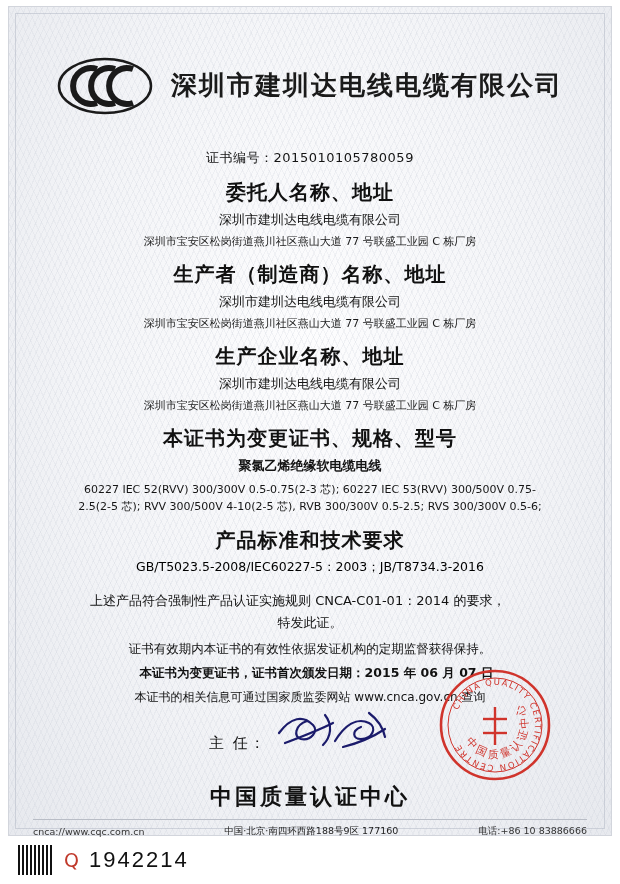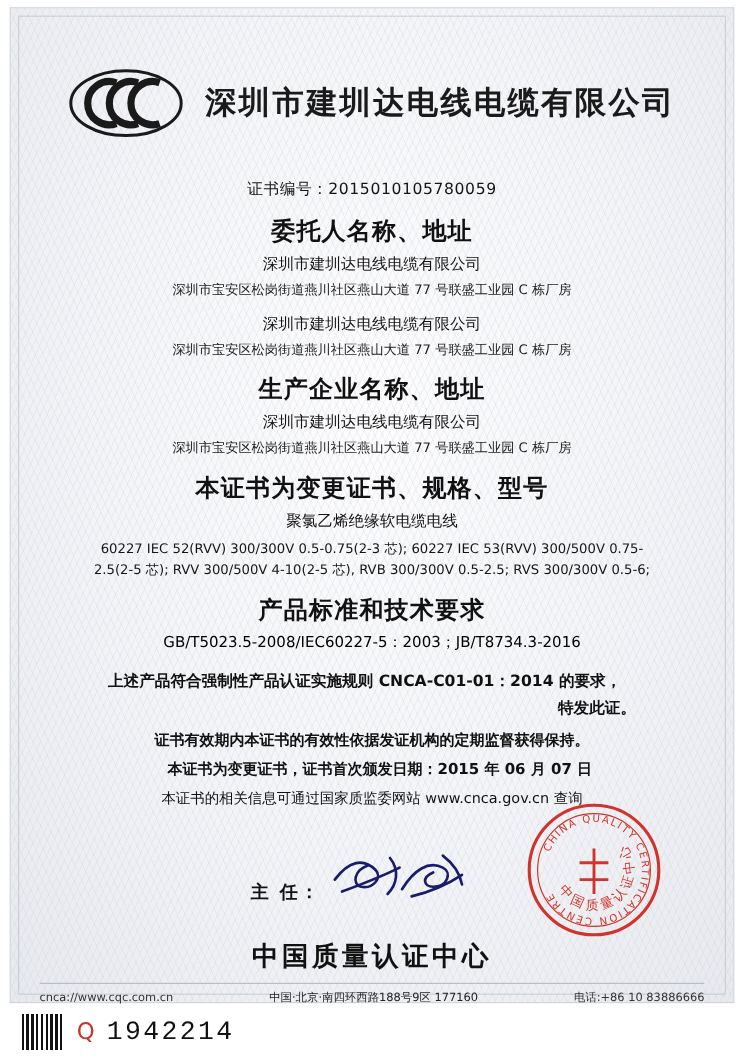--- a/index.html
+++ b/index.html
@@ -65,49 +65,49 @@
   }
   .sec-line.small{
     font-size:11px;color:#1a1a1a;
   }
   .prod-block{
     font-size:11px;line-height:1.55;color:#151515;
     margin:6px auto 0;width:470px;text-align:center;
   }
   .std-line{font-size:12.5px;margin-top:5px;}
   .notice{
-    margin-top:14px;font-size:13px;font-weight:bold;color:#111;
+    margin-top:14px;font-size:13px;font-weight:normal;color:#111;
     line-height:1.7;
     width:440px;margin-left:auto;margin-right:auto;
     text-align:left;
   }
-  .notice .ind{display:block;text-align:right;}
+  .notice .ind{display:block;text-align:center;}
   .dates{
     margin-top:10px;font-size:13px;font-weight:bold;color:#111;
     display:flex;justify-content:center;gap:28px;
   }
   .fineline{
-    font-size:12.5px;color:#111;margin-top:7px;font-weight:bold;
+    font-size:12.5px;color:#111;margin-top:7px;font-weight:normal;
   }
   .fineline.reg{font-weight:bold;padding-left:13px;}
   .url-line{
     font-size:12px;color:#111;margin-top:7px;
   }
   
   .bottom{
     position:absolute;left:0;right:0;top:660px;height:110px;
   }
   .cqc-logo{
     position:absolute;left:62px;top:12px;width:112px;height:72px;
   }
   .sig-area{
     position:absolute;left:200px;top:40px;
     display:flex;align-items:flex-end;gap:6px;
   }
-  .sig-label{font-size:15px;font-weight:bold;color:#111;letter-spacing:2px;}
+  .sig-label{font-size:15px;font-weight:normal;color:#111;letter-spacing:2px;}
   .signature{
     position:relative;width:118px;height:46px;
   }
   .seal{
     position:absolute;right:58px;top:0px;width:116px;height:116px;
   }
   .org-name{
     position:absolute;left:0;right:0;top:775px;
     text-align:center;
     font-size:22px;font-weight:bold;color:#111;letter-spacing:3px;
@@ -127,21 +127,21 @@
   .bc-bars{
     width:36px;height:30px;
     background:
       repeating-linear-gradient(90deg,#111 0px,#111 2px,#fff 2px,#fff 4px);
   }
   .bc-q{
     font-size:19px;color:#111;font-family:"DejaVu Sans","Liberation Sans",sans-serif;
   }
   .bc-num{
     font-size:22px;color:#111;letter-spacing:2px;
-    font-family:Liberation Mono, monospace;
+    font-family:Liberation Sans, sans-serif;
   }
   .redtext{color:#c0392b;}
 </style>
 </head>
 <body>
 
 <div class="page">
   <div class="cert">
 
     <div class="header">
@@ -164,33 +164,34 @@
         <span>证书编号：</span><span>2015010105780059</span>
       </div>
 
       <div class="center section">
         <div class="sec-title">委托人名称、地址</div>
         <div class="sec-line">深圳市建圳达电线电缆有限公司</div>
         <div class="sec-line small">深圳市宝安区松岗街道燕川社区燕山大道 77 号联盛工业园 C 栋厂房</div>
       </div>
 
       <div class="center section">
+        <div class="sec-title">生产者（制造商）名称、地址</div>
         <div class="sec-line">深圳市建圳达电线电缆有限公司</div>
         <div class="sec-line small">深圳市宝安区松岗街道燕川社区燕山大道 77 号联盛工业园 C 栋厂房</div>
       </div>
 
       <div class="center section">
         <div class="sec-title">生产企业名称、地址</div>
         <div class="sec-line">深圳市建圳达电线电缆有限公司</div>
         <div class="sec-line small">深圳市宝安区松岗街道燕川社区燕山大道 77 号联盛工业园 C 栋厂房</div>
       </div>
 
       <div class="center section">
         <div class="sec-title">本证书为变更证书、规格、型号</div>
-        <div class="sec-line" style="font-weight:normal;">聚氯乙烯绝缘软电缆电线</div>
+        <div class="sec-line" style="font-weight:bold;">聚氯乙烯绝缘软电缆电线</div>
         <div class="prod-block">60227 IEC 52(RVV) 300/300V 0.5-0.75(2-3 芯); 60227 IEC 53(RVV) 300/500V 0.75-2.5(2-5 芯); RVV 300/500V 4-10(2-5 芯), RVB 300/300V 0.5-2.5; RVS 300/300V 0.5-6;</div>
       </div>
 
       <div class="center section">
         <div class="sec-title">产品标准和技术要求</div>
         <div class="std-line">GB/T5023.5-2008/IEC60227-5：2003；JB/T8734.3-2016</div>
       </div>
 
       <div class="notice">
         <span>上述产品符合强制性产品认证实施规则 CNCA-C01-01：2014 的要求，</span>

